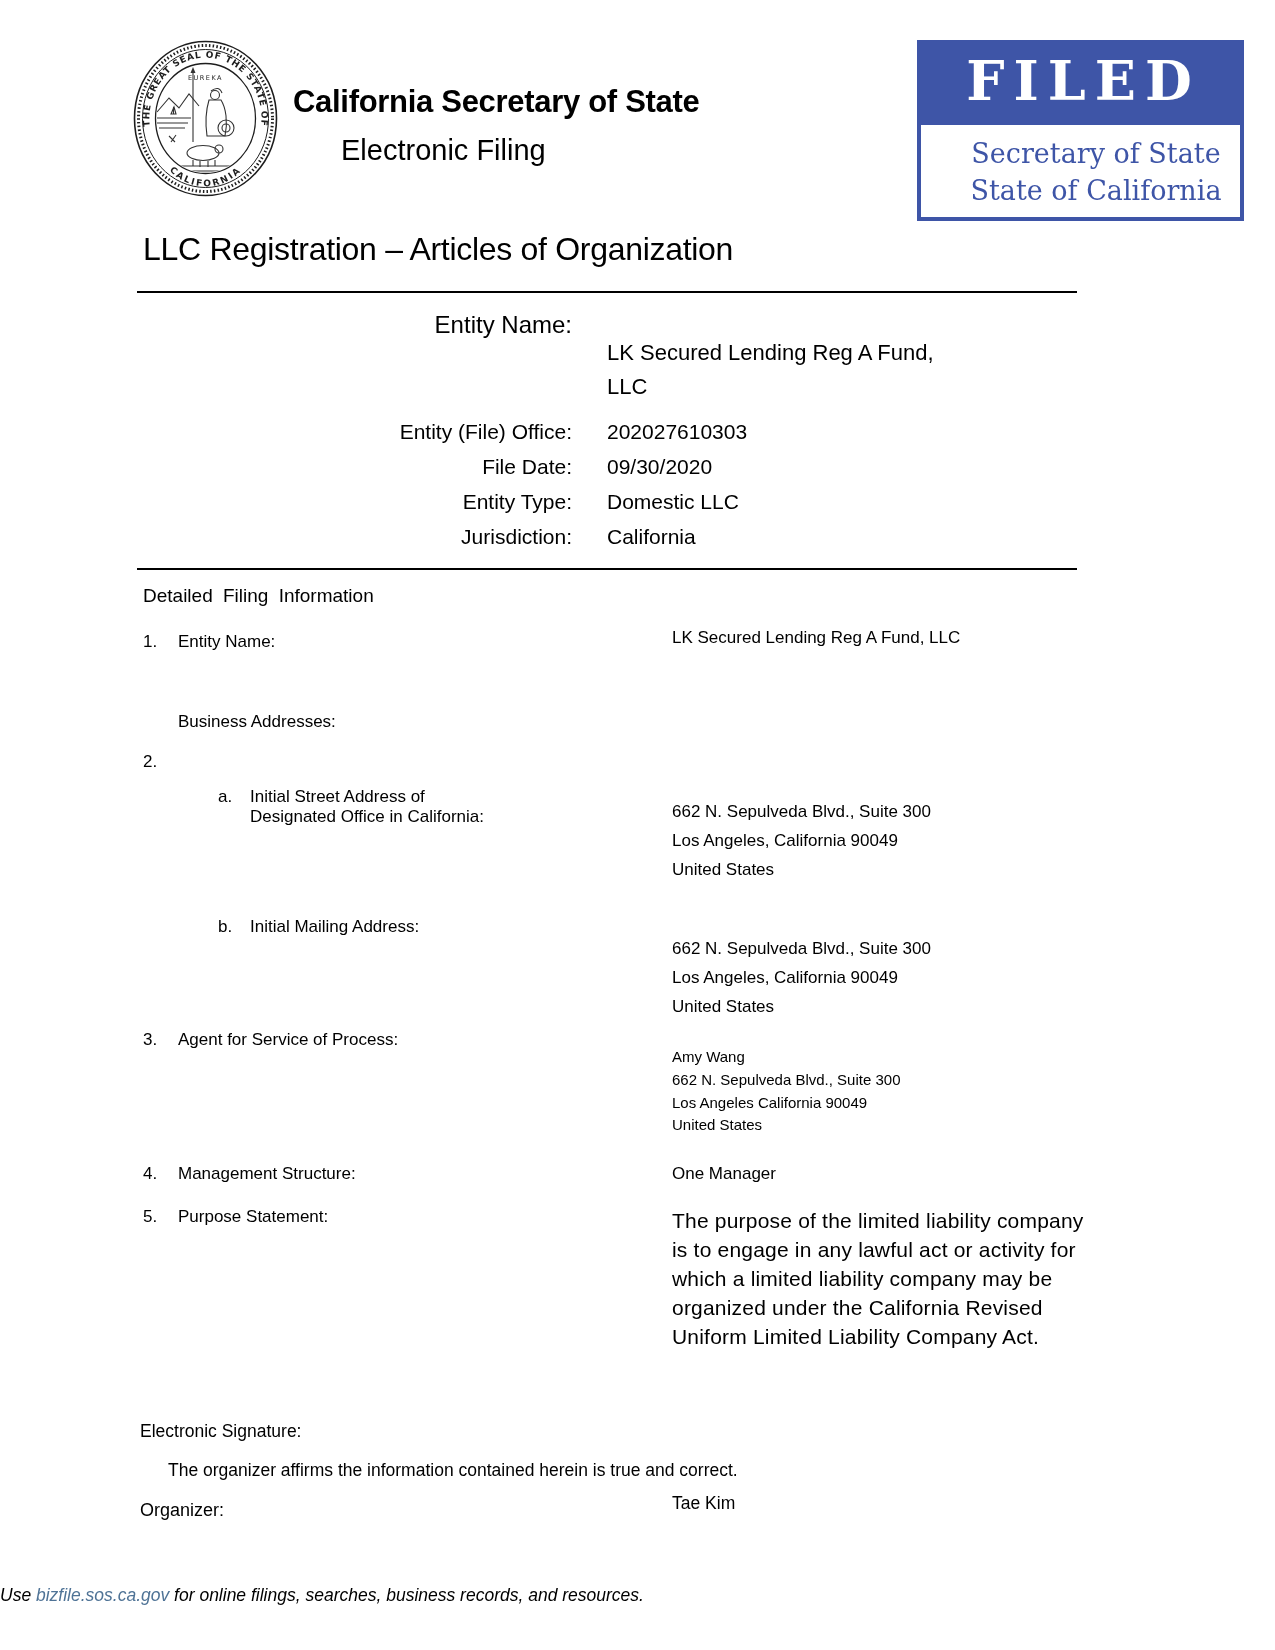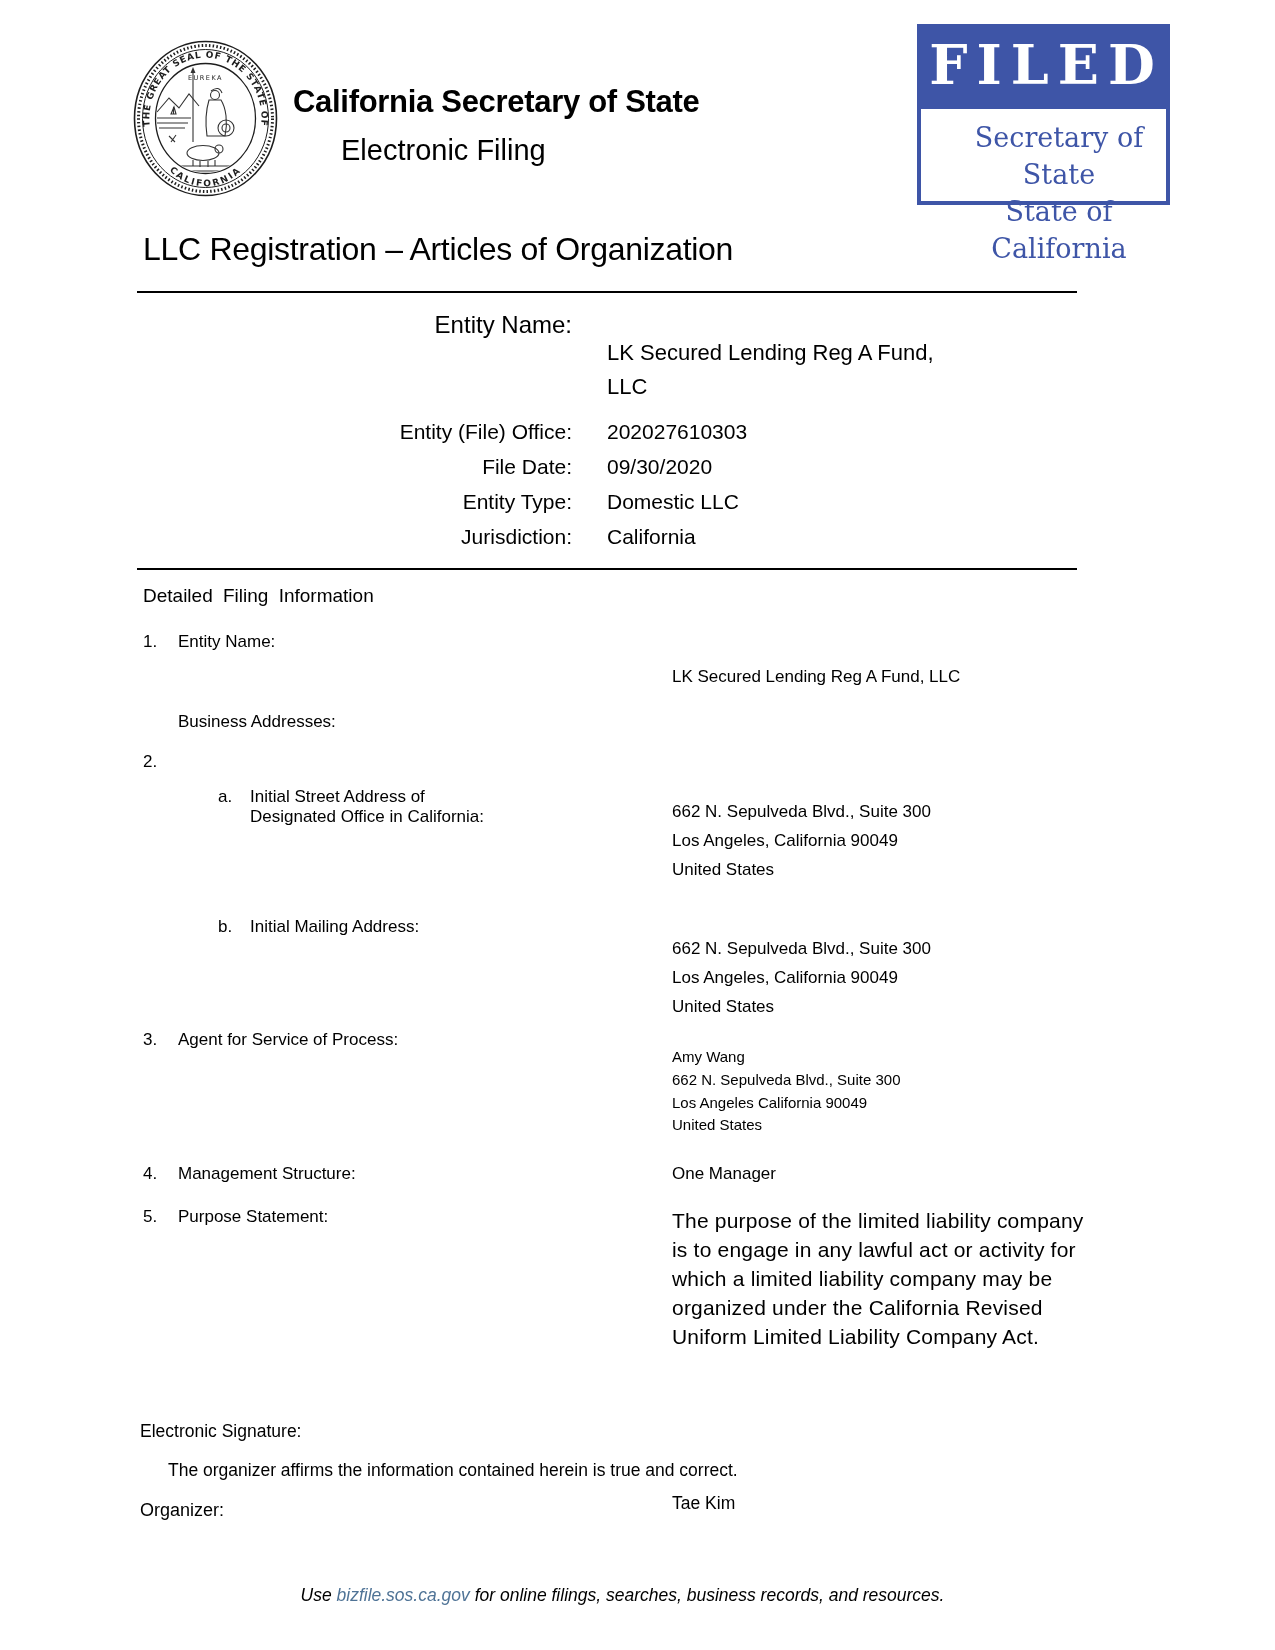--- a/index.html
+++ b/index.html
@@ -5,21 +5,21 @@
   html,body{margin:0;padding:0;background:#fff;}
   .page{position:relative;width:1275px;height:1650px;background:#fff;
         font-family:"Liberation Sans",sans-serif;color:#000;overflow:hidden;}
   .abs{position:absolute;}
 
   
   .seal{left:133px;top:40px;width:145px;height:157px;}
   .agency{left:293px;top:84px;font-size:31px;font-weight:bold;letter-spacing:-0.3px;}
   .subtitle{left:293px;top:134px;font-size:29px;margin-left:48px;}
 
-  .stamp{left:917px;top:24px;width:253px;}
+  .stamp{left:917px;top:40px;width:327px;}
   .stamp-top{height:81px;background:var(--stamp-blue,#3e55a7);color:#fff;
              font-family:"DejaVu Serif",serif;font-weight:bold;font-size:54px;
              letter-spacing:9px;display:flex;align-items:center;justify-content:center;
              padding-left:6px;box-sizing:border-box;}
   .stamp-bottom{box-sizing:border-box;height:100px;border:4px solid var(--stamp-blue,#3e55a7);
              background:#fff;color:var(--stamp-blue,#3e55a7);
              font-family:"DejaVu Serif",serif;font-size:27px;text-align:center;
              padding-top:10px;line-height:37px;padding-left:31px;}
 
   
@@ -43,21 +43,21 @@
   .dvalue{left:672px;font-size:17px;}
   .addr{line-height:29px;}
   .agent{font-size:15px;line-height:22.8px;}
   .purpose{left:672px;top:1206px;font-size:21px;line-height:29px;width:416px;letter-spacing:0.2px;}
 
   
   .esig{left:140px;top:1421px;font-size:17.5px;}
   .affirm{left:140px;top:1460px;font-size:17.5px;margin-left:28px;}
   .orglabel{left:140px;top:1500px;font-size:18px;}
   .orgname{left:672px;top:1493px;font-size:17.5px;}
-  .footer{left:0;top:1585px;width:1245px;text-align:center;font-size:17.5px;font-style:italic;}
+  .footer{left:0;top:1585px;width:1245px;text-align:left;font-size:17.5px;font-style:italic;}
   .footer .lnk{color:var(--link-blue,#4f7396);cursor:pointer;}
 
   .seal text{font-family:"DejaVu Sans",sans-serif;fill:#1d1d1d;}
 </style>
 </head>
 <body>
 
 <div class="page">
 
   <svg class="abs seal" viewBox="0 0 145 157">
@@ -129,21 +129,21 @@
 
   <div class="abs slabel" style="top:525px">Jurisdiction:</div>
   <div class="abs sval" style="top:525px">California</div>
 
   <div class="abs hr hr2"></div>
 
   <div class="abs dheading">Detailed Filing Information</div>
 
   <div class="abs inum" style="top:632px">1.</div>
   <div class="abs ilabel" style="top:632px">Entity Name:</div>
-  <div class="abs dvalue" style="top:667px">LK Secured Lending Reg A Fund, LLC</div>
+  <div class="abs dvalue" style="top:628px">LK Secured Lending Reg A Fund, LLC</div>
 
   <div class="abs inum" style="top:752px">2.</div>
   <div class="abs ilabel" style="top:712px">Business Addresses:</div>
 
   <div class="abs sletter" style="top:787px">a.</div>
   <div class="abs sublabel" style="top:787px">
       <div>Initial Street Address of</div>
       <div>Designated Office in California:</div>
     </div>
   <div class="abs dvalue addr" style="top:797px">

